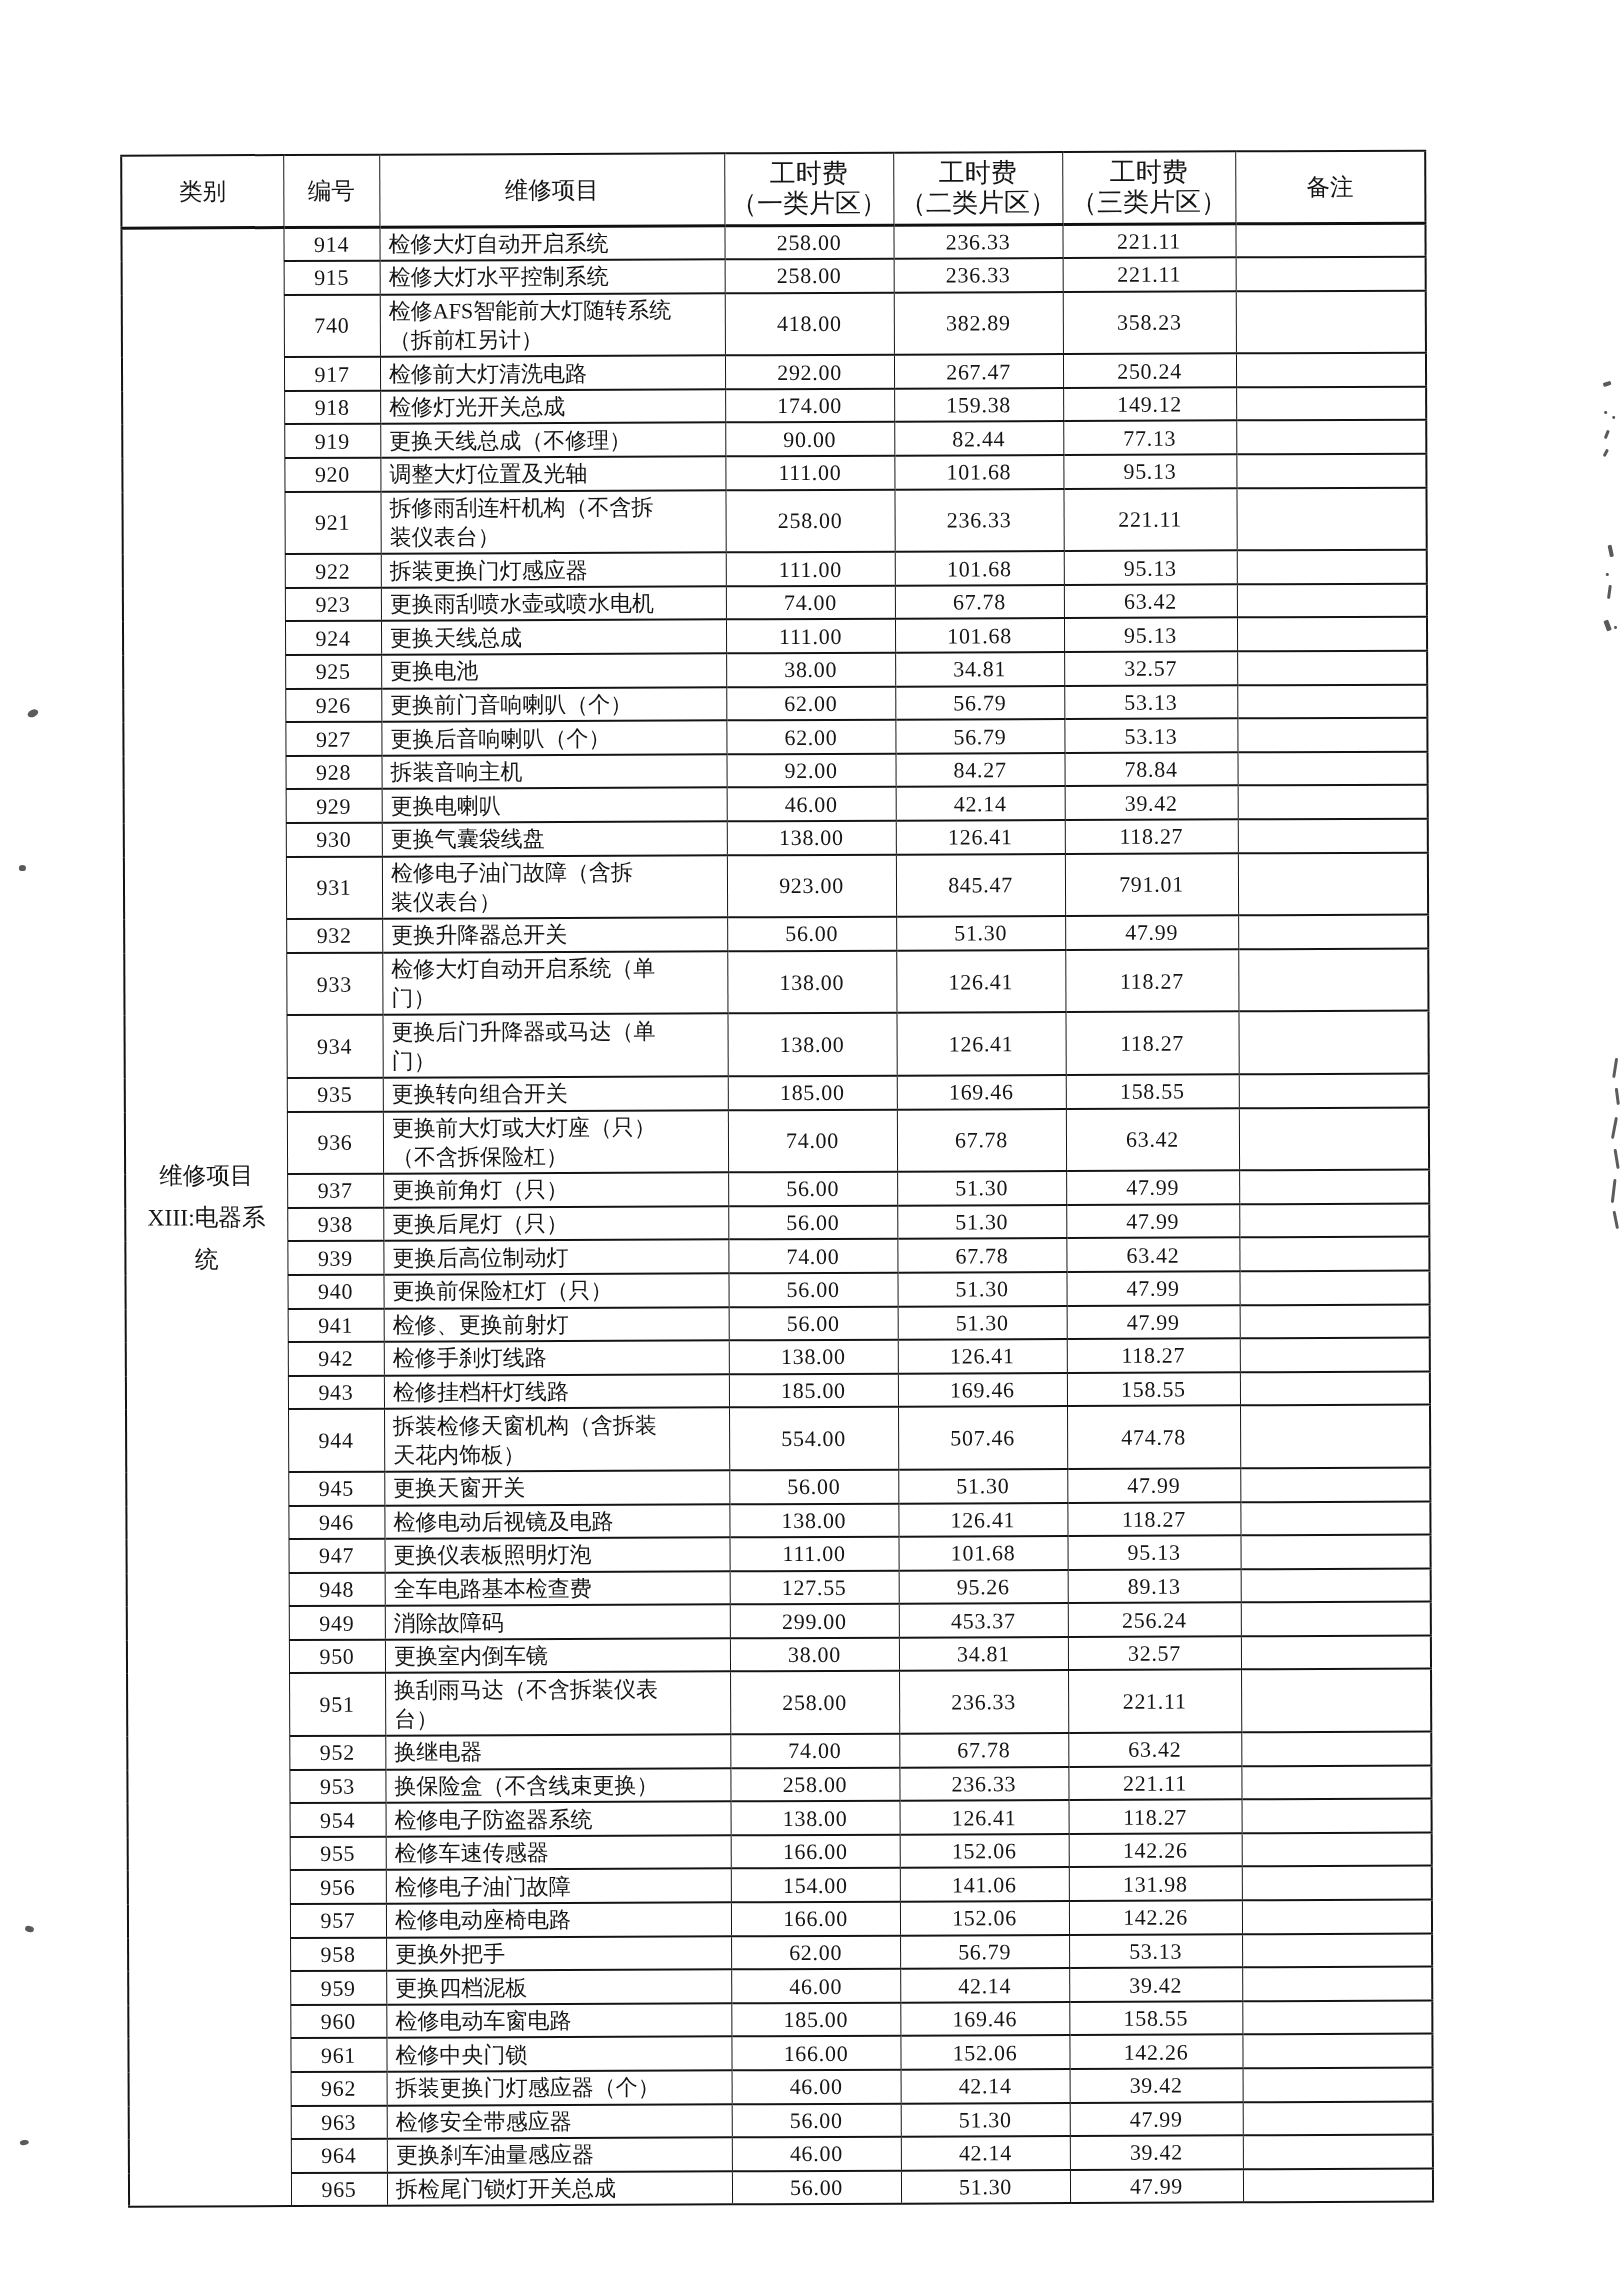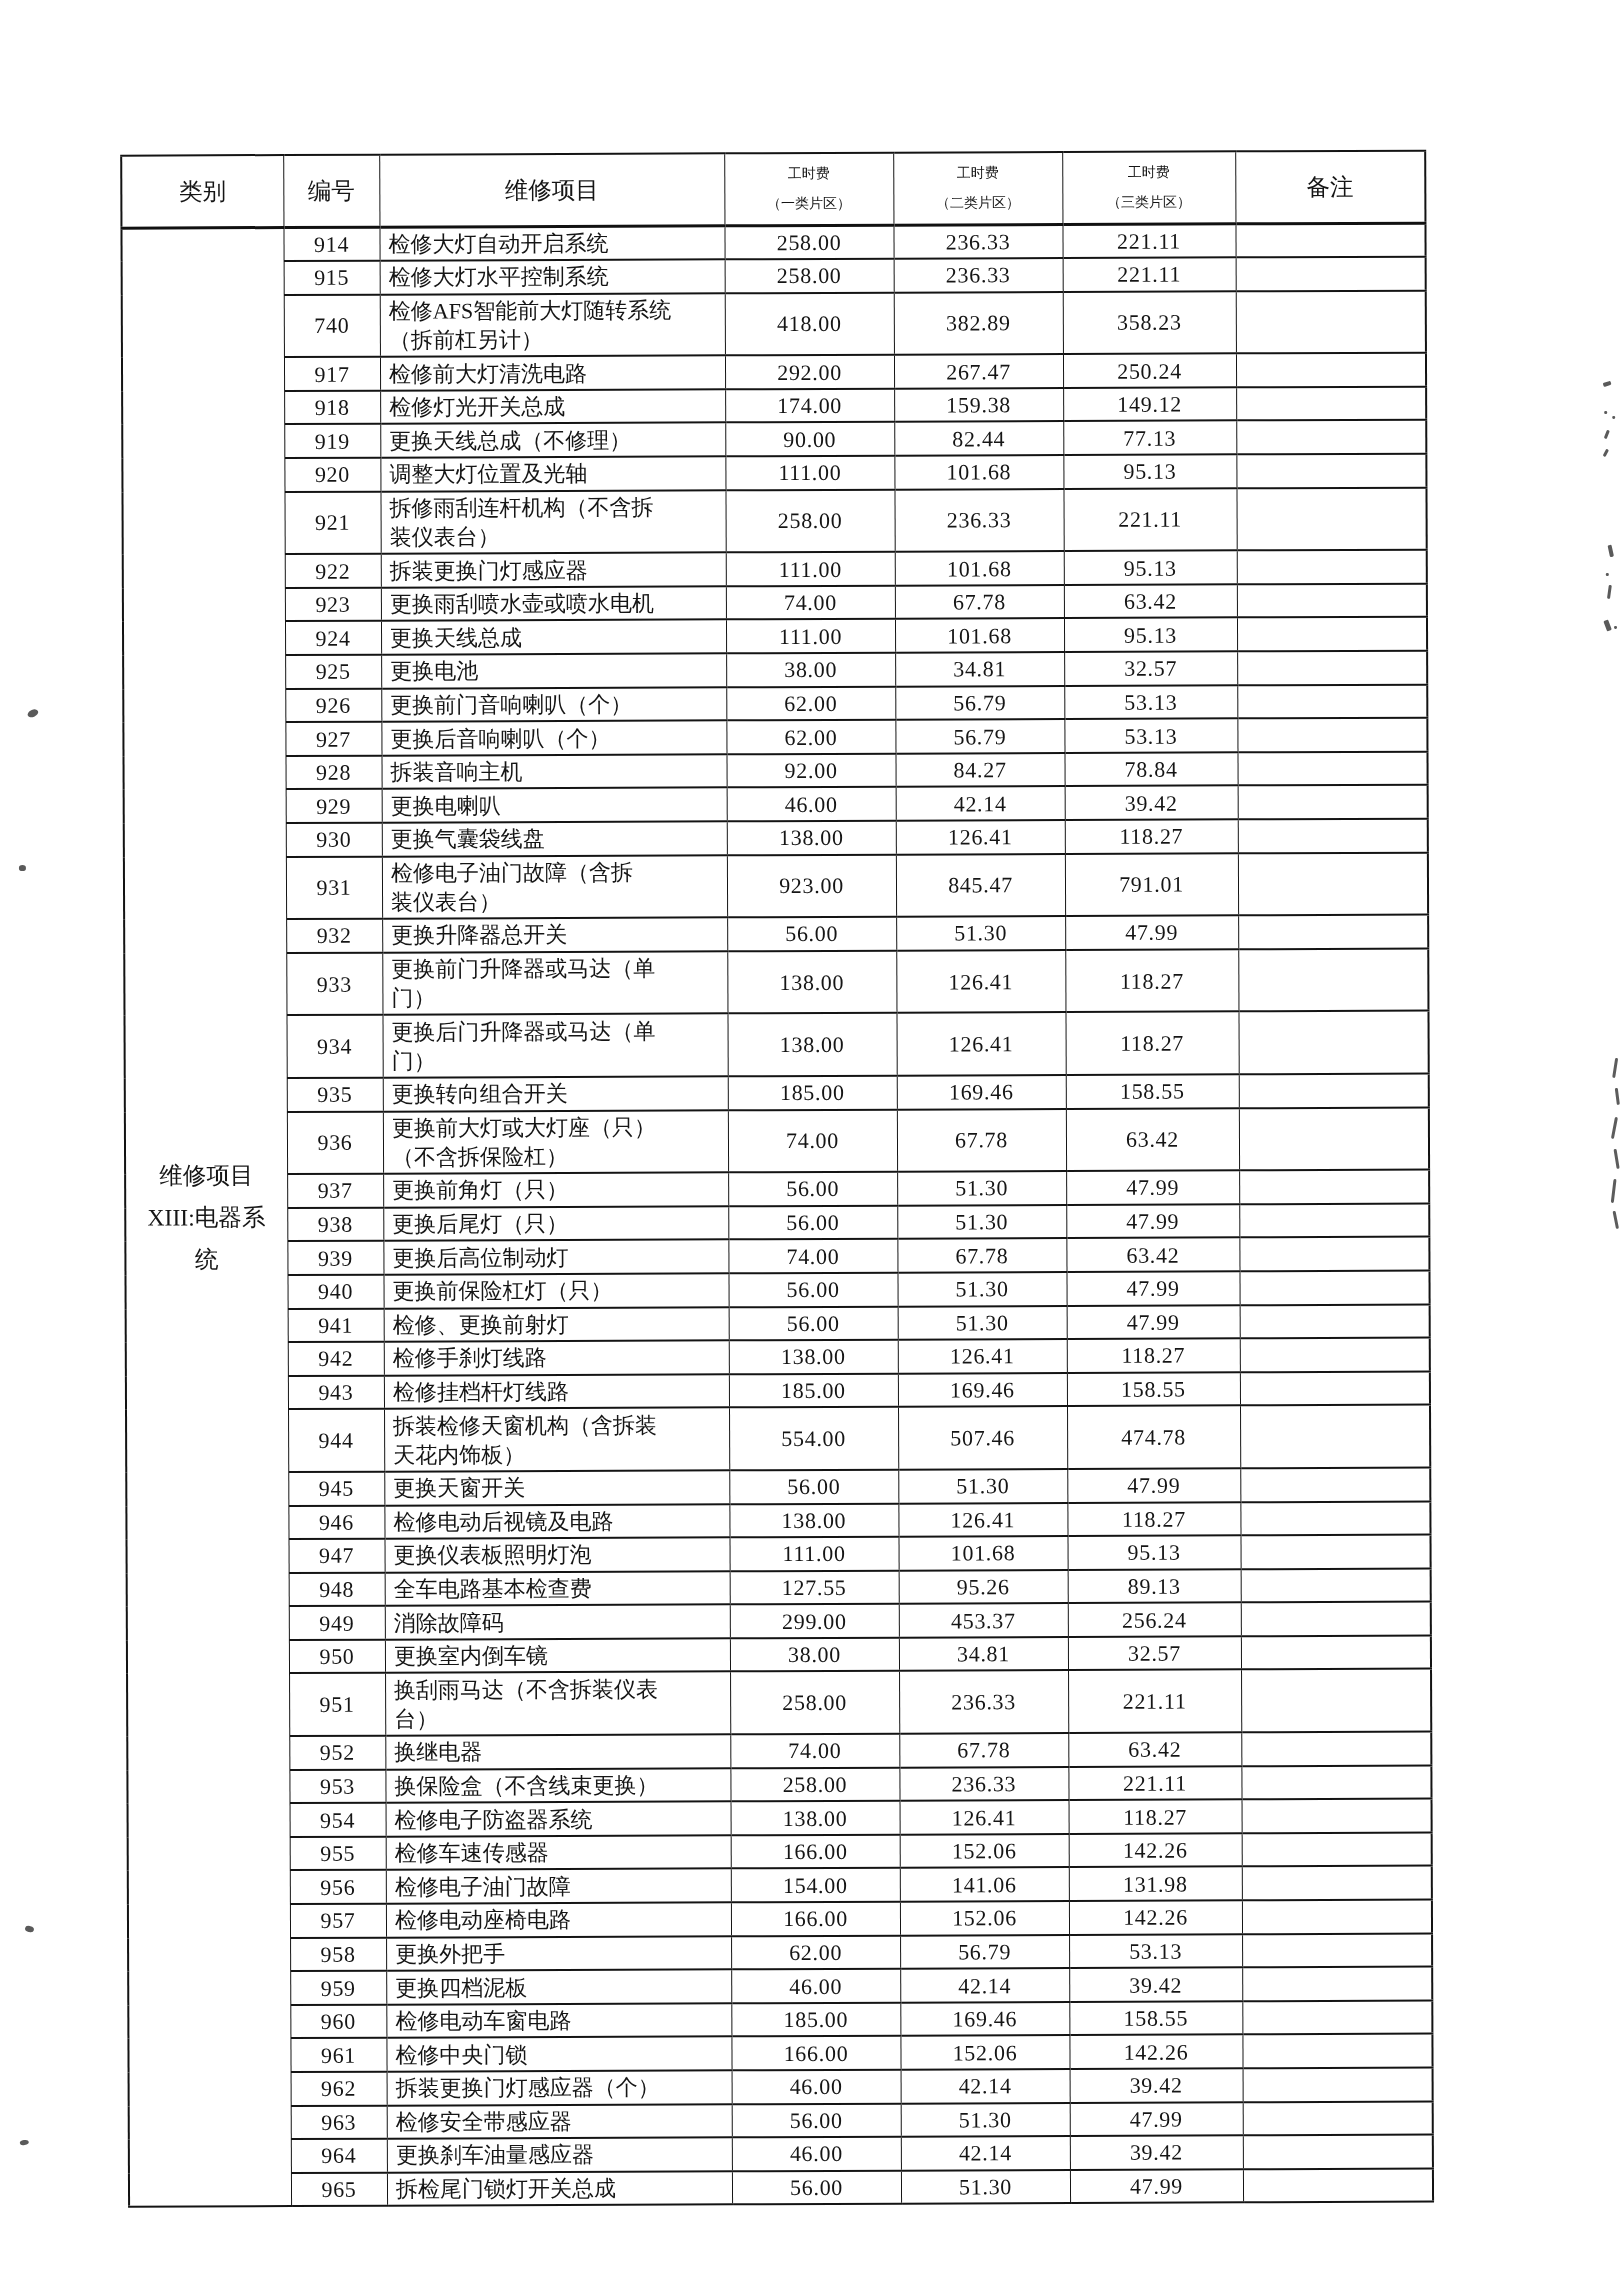--- a/index.html
+++ b/index.html
@@ -34,21 +34,21 @@
     box-sizing:border-box;
   }
   thead th{
     height:72px;
     font-size:23.6px;
     line-height:30px;
     border-bottom:3.9px solid #111111;
     white-space:pre-line;
     padding:0;
   }
-  thead th.col-fee{font-size:14px;}
+  thead th.col-fee{font-size:26px;}
   tbody td{
     font-size:22px;
     line-height:29px;
     padding:1.3px 0;
   }
   td.item-cell{
     text-align:left;
     padding:1.3px 3.9px 1.3px 8.5px;
     white-space:pre-line;
   }
@@ -259,21 +259,21 @@
         <tr>
           <td class="num-cell">932</td>
           <td class="item-cell">更换升降器总开关</td>
           <td class="num-cell">56.00</td>
           <td class="num-cell">51.30</td>
           <td class="num-cell">47.99</td>
           <td class="remark-cell"></td>
         </tr>
         <tr>
           <td class="num-cell">933</td>
-          <td class="item-cell">更换前门升降器或马达（单
+          <td class="item-cell">检修大灯自动开启系统（单
 门）</td>
           <td class="num-cell">138.00</td>
           <td class="num-cell">126.41</td>
           <td class="num-cell">118.27</td>
           <td class="remark-cell"></td>
         </tr>
         <tr>
           <td class="num-cell">934</td>
           <td class="item-cell">更换后门升降器或马达（单
 门）</td>

